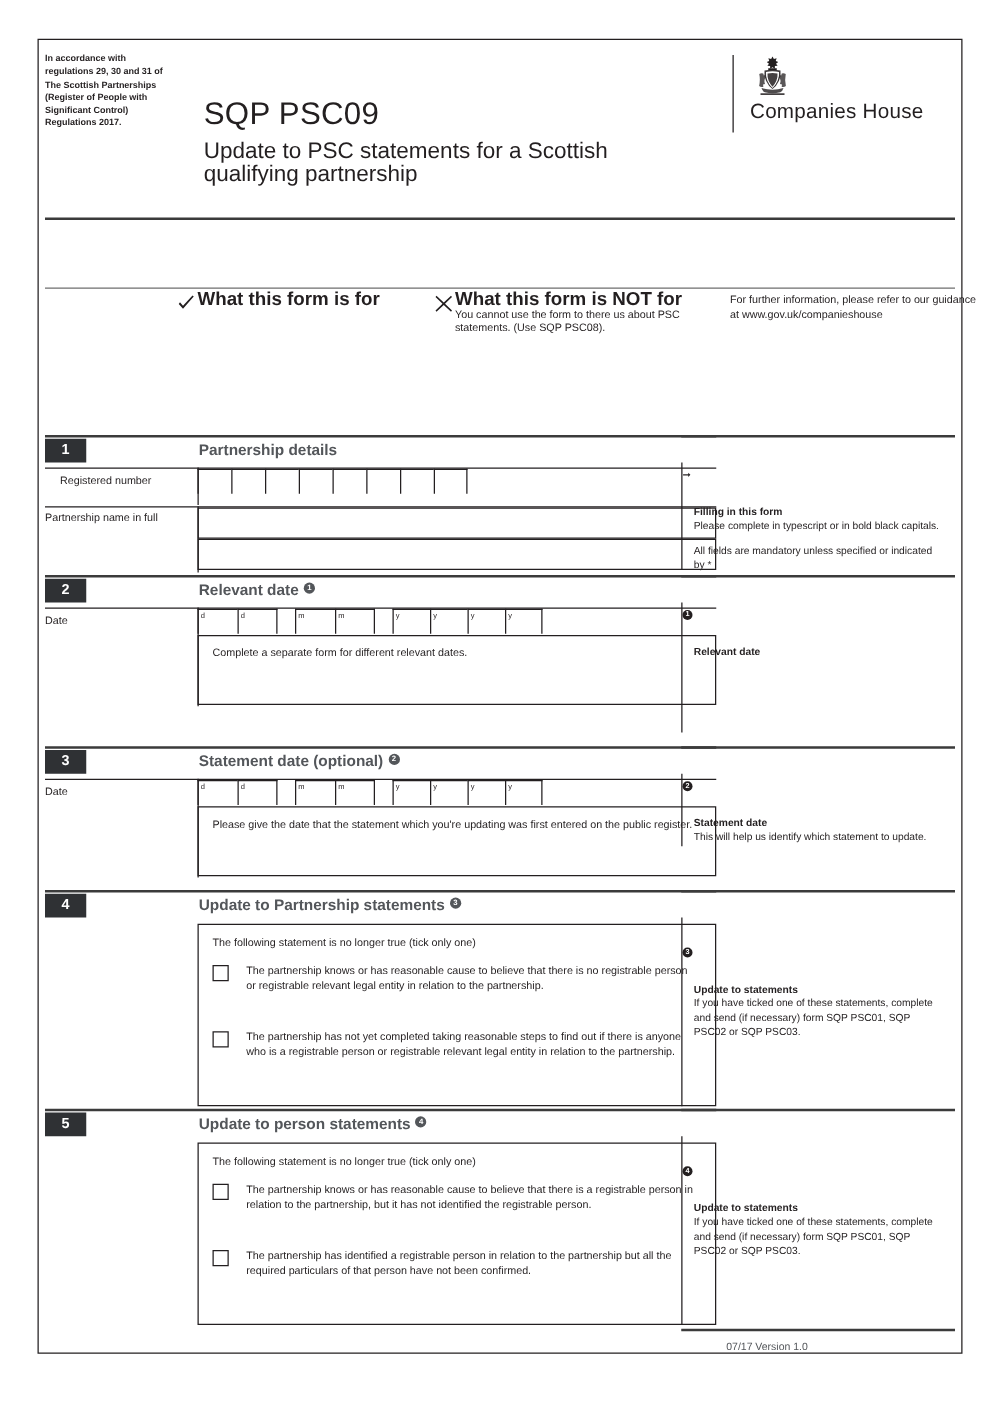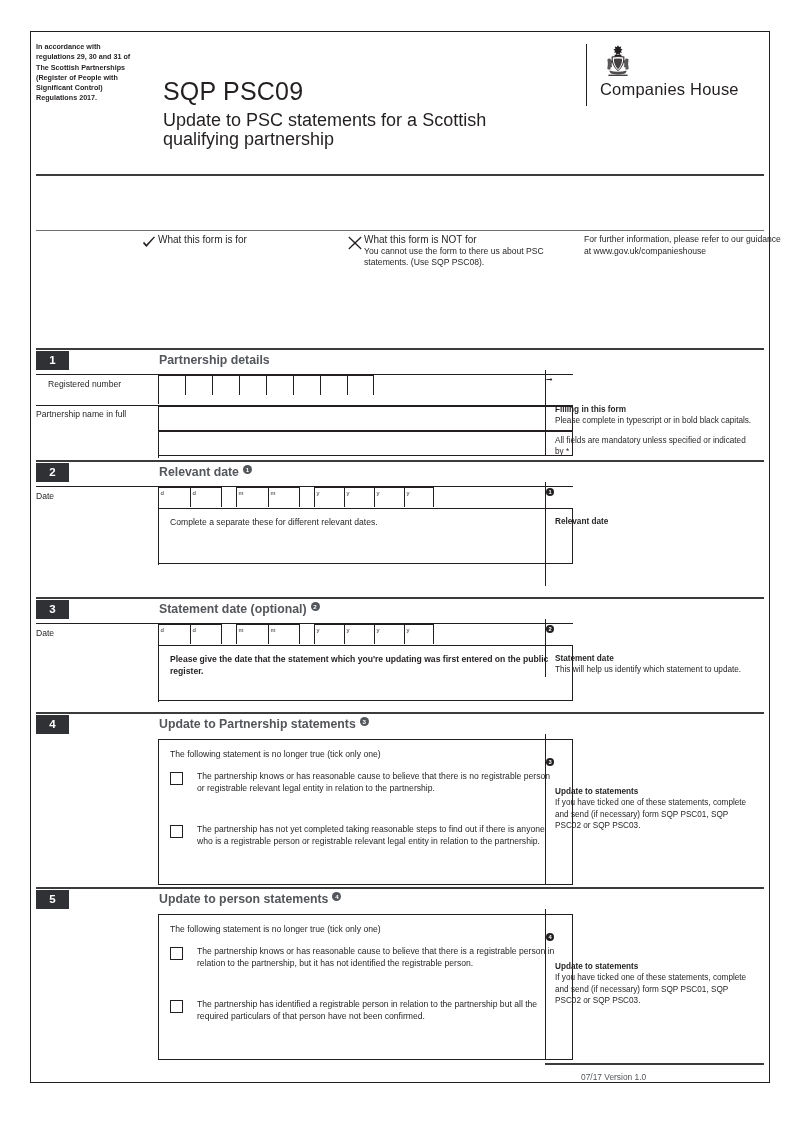--- a/index.html
+++ b/index.html
@@ -111,22 +111,22 @@
   .col-for     { left: 122px; width: 198px; }
   .col-notfor  { left: 328px; width: 205px; }
   .col-further { left: 548px; width: 200px; }
 
   .info-icon {
     position: absolute;
     left: -16px; top: 2px;
     width: 14px; height: 14px;
   }
   .info-h {
-    font-size: 10px; line-height: 11.6px;
-    font-weight: normal; color: #231f20;
+    font-size: 15px; line-height: 11.6px;
+    font-weight: bold; color: #231f20;
   }
   .info-p {
     font-size: 8.6px; line-height: 11.6px;
     color: #231f20;
   }
   .col-further .info-p { font-weight: normal; }
 
   
   .section { position: absolute; left: 36px; width: 728px; }
 
@@ -413,21 +413,21 @@
         <span class="dmy">y</span>
       </div>
     <div class="cell" style="left:338px; top:27px; width:30px;">
         <span class="dmy">y</span>
       </div>
     <div class="cell cell-last-r" style="left:368px; top:27px; width:30px;">
         <span class="dmy">y</span>
       </div>
 
     <div class="tbox" style="left:122px; top:48px; width:415px; height:56px;"></div>
-    <div class="tbox-note" style="left:134px; top:56px; width:390px;">Complete a separate these for different relevant dates.</div>
+    <div class="tbox-note" style="left:134px; top:56px; width:390px;">Complete a separate form for different relevant dates.</div>
   </div>
 
   <div class="section" style="top:597px;">
     <div class="sec-topline"></div>
     <div class="sec-head">
       <div class="sec-num">3</div>
       <div class="sec-title">
         <span>Statement date (optional)</span><span class="supmark">2</span>
       </div>
     </div>
@@ -455,21 +455,21 @@
         <span class="dmy">y</span>
       </div>
     <div class="cell" style="left:338px; top:27px; width:30px;">
         <span class="dmy">y</span>
       </div>
     <div class="cell cell-last-r" style="left:368px; top:27px; width:30px;">
         <span class="dmy">y</span>
       </div>
 
     <div class="tbox" style="left:122px; top:48px; width:415px; height:56px;"></div>
-    <div class="tbox-note" style="left:134px; top:56px; width:385px;font-weight:bold;">Please give the date that the statement which you're updating was first entered on the public register.</div>
+    <div class="tbox-note" style="left:134px; top:56px; width:385px;">Please give the date that the statement which you're updating was first entered on the public register.</div>
   </div>
 
   <div class="section" style="top:712px;">
     <div class="sec-topline"></div>
     <div class="sec-head">
       <div class="sec-num">4</div>
       <div class="sec-title">
         <span>Update to Partnership statements</span><span class="supmark">3</span>
       </div>
     </div>

